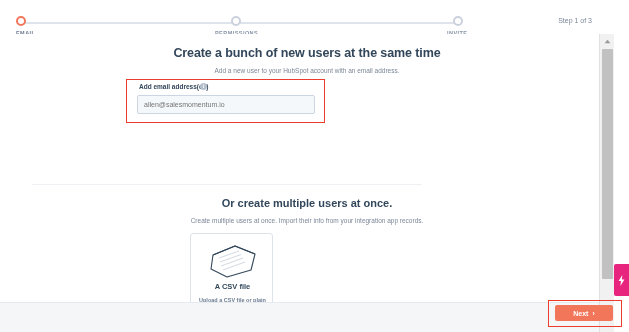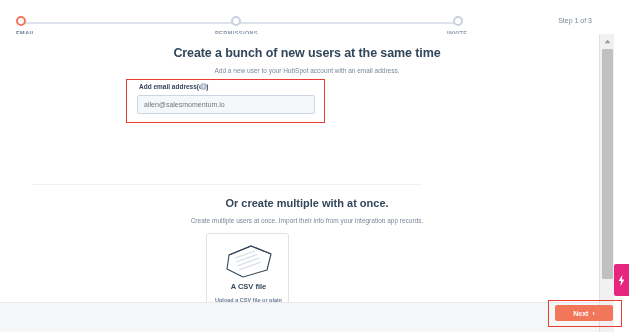--- a/index.html
+++ b/index.html
@@ -205,21 +205,20 @@
     left: 190px;
     top: 199px;
     width: 83px;
     height: 80px;
     border: 1px solid #dde3ea;
     border-radius: 3px;
     background: #ffffff;
     box-sizing: border-box;
     overflow: hidden;
     cursor: pointer;
-    margin-left: 16px;
   }
   .csv-illus {
     position: absolute;
     left: 14px;
     top: 8px;
     width: 56px;
     height: 38px;
   }
   .csv-title {
     position: absolute;
@@ -366,21 +365,21 @@
 
     <div class="annot-email"></div>
 
     <div class="field-label">Add email address(es)</div>
     <div class="info-icon">i</div>
 
     <input class="email-input" type="text" placeholder="allen@salesmomentum.io" style="">
 
     <div class="divider"></div>
 
-    <div class="heading2">Or create multiple with at once.</div>
+    <div class="heading2">Or create multiple users at once.</div>
     <div class="subheading2">Create multiple users at once. Import their info from your integration app records.</div>
 
     <div class="csv-card">
       <svg class="csv-illus" viewBox="0 0 56 38">
         <path d="M8 13 L30 4 L50 12 L46 28 L22 35 L6 27 Z" fill="#ffffff" stroke="#33475b" stroke-width="1.1" stroke-linejoin="round"></path>
         <path d="M8 13 L30 4 L50 12" fill="none" stroke="#33475b" stroke-width="1.1" stroke-linejoin="round"></path>
         <path d="M14 16 L34 9" stroke="#d6dce5" stroke-width="1.1" fill="none"></path>
         <path d="M15 20 L36 12.5" stroke="#d6dce5" stroke-width="1.1" fill="none"></path>
         <path d="M16 24 L38 16" stroke="#d6dce5" stroke-width="1.1" fill="none"></path>
         <path d="M18 28 L40 20" stroke="#d6dce5" stroke-width="1.1" fill="none"></path>

